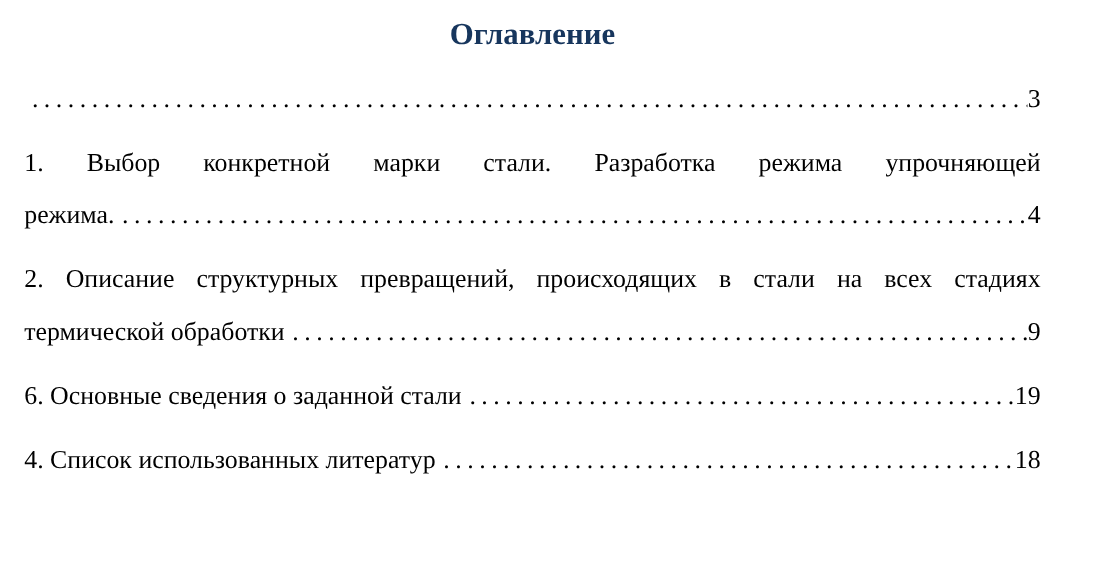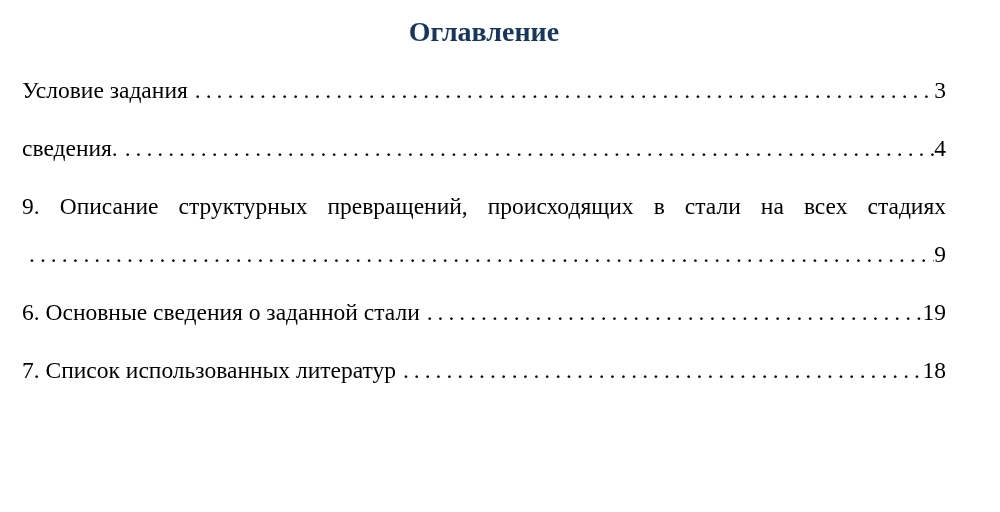--- a/index.html
+++ b/index.html
@@ -55,51 +55,52 @@
 </style>
 </head>
 <body>
 
 <div class="doc">
 
   <h1 class="title">Оглавление</h1>
 
   <div class="entry">
     <div class="lastline">
-      <span class="txt">Условие задания</span>
       <span class="dots">..........................................................................................................................................................</span>
       <span class="pg">3</span>
     </div>
   </div>
 
   <div class="entry">
+    <div class="jline">1. Выбор конкретной марки стали. Разработка режима упрочняющей</div>
     <div class="lastline">
-      <span class="txt">сведения.</span>
+      <span class="txt">режима.</span>
       <span class="dots">..........................................................................................................................................................</span>
       <span class="pg">4</span>
     </div>
   </div>
 
   <div class="entry">
-    <div class="jline">9. Описание структурных превращений, происходящих в стали на всех стадиях</div>
+    <div class="jline">2. Описание структурных превращений, происходящих в стали на всех стадиях</div>
     <div class="lastline">
+      <span class="txt">термической обработки</span>
       <span class="dots">..........................................................................................................................................................</span>
       <span class="pg">9</span>
     </div>
   </div>
 
   <div class="entry">
     <div class="lastline">
       <span class="txt">6. Основные сведения о заданной стали</span>
       <span class="dots">..........................................................................................................................................................</span>
       <span class="pg">19</span>
     </div>
   </div>
 
   <div class="entry">
     <div class="lastline">
-      <span class="txt">7. Список использованных литератур</span>
+      <span class="txt">4. Список использованных литератур</span>
       <span class="dots">..........................................................................................................................................................</span>
       <span class="pg">18</span>
     </div>
   </div>
 
 </div>
 
 </body></html>

